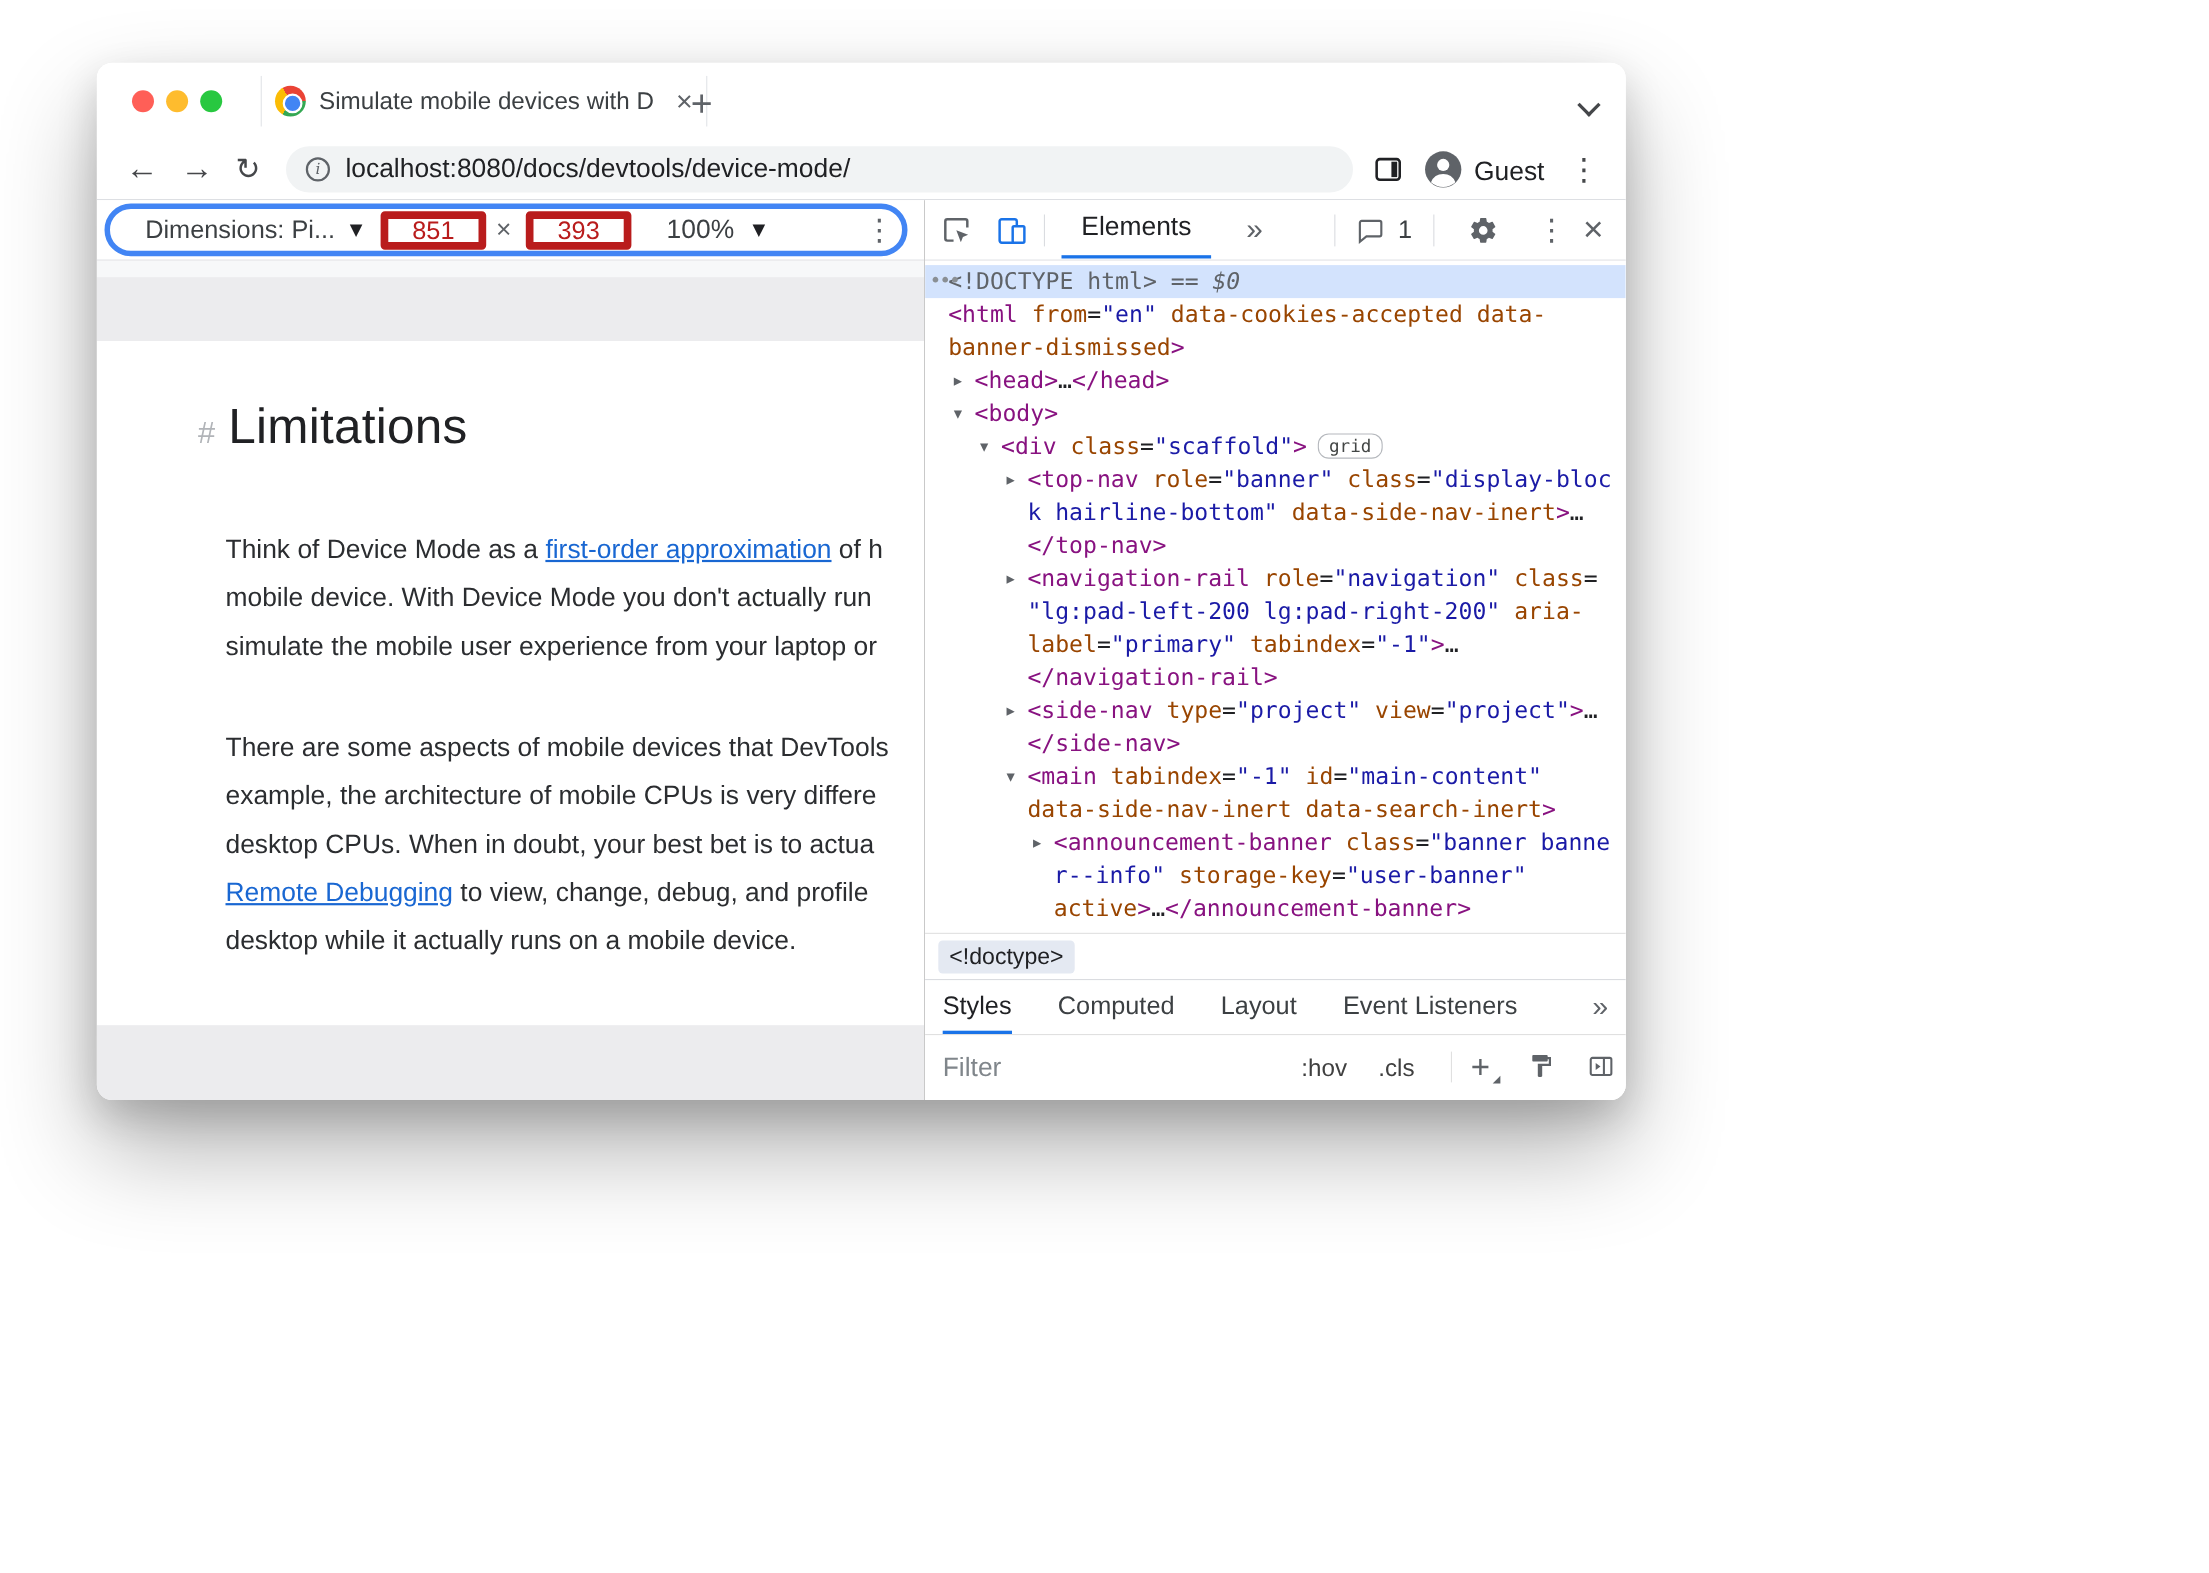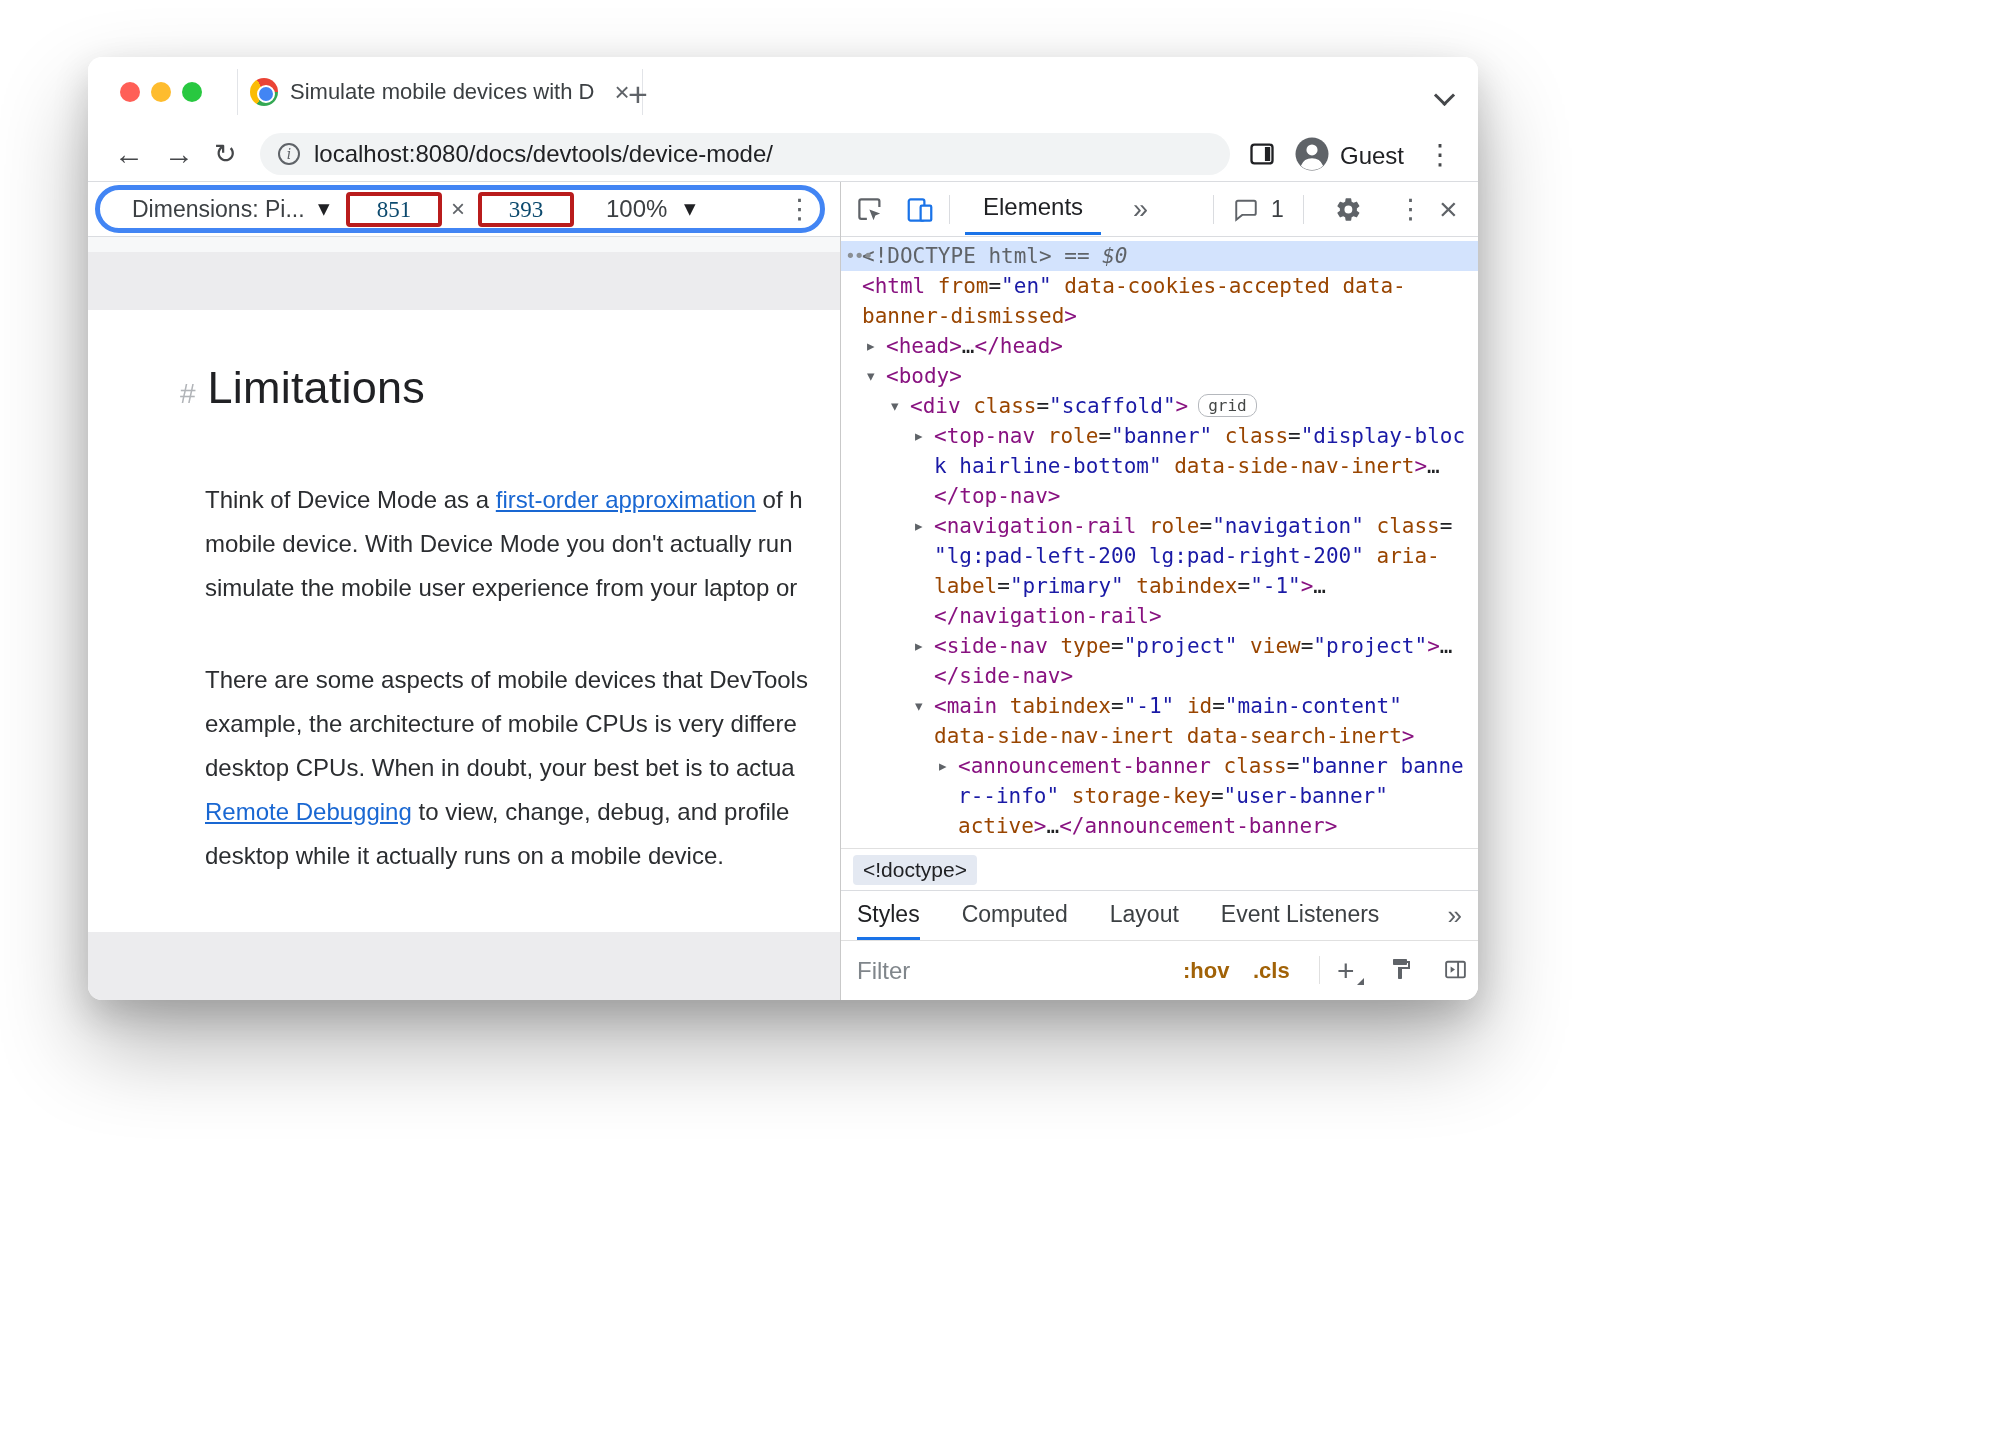--- a/index.html
+++ b/index.html
@@ -45,22 +45,22 @@
 
   
   .left-pane { position:absolute; left:0; top:125px; width:752px; bottom:0; }
   .dev-toolbar { position:absolute; left:0; top:0; width:100%; height:55px; background:#fff; border-bottom:1px solid #dadce0; }
   .focus-ring { position:absolute; left:7px; top:3px; width:730px; height:48px; border:5px solid #4285f4;
                 border-radius:26px; pointer-events:none; z-index:5; }
   .dim-label { position:absolute; left:44px; top:50%; transform:translateY(-50%); font-size:23px; color:#3c4043; }
   .caret { position:absolute; top:50%; transform:translateY(-50%); font-size:15px; color:#202124;
            font-family:"DejaVu Sans",sans-serif; }
   .caret1 { left:230px; } .caret2 { left:596px; }
-  .size-input { position:absolute; top:10px; width:96px; height:35px; border:4px solid #b91c1c; border-radius:4px;
-                font-size:23px; color:#0c4a6e; text-align:center; font-family:Liberation Serif, serif; background:#fff; outline:none; }
+  .size-input { position:absolute; top:10px; width:96px; height:35px; border:7px solid #b91c1c; border-radius:4px;
+                font-size:23px; color:#b91c1c; text-align:center; font-family:Liberation Sans, sans-serif; background:#fff; outline:none; }
   .w-in { left:258px; } .h-in { left:390px; }
   .times { position:absolute; left:363px; top:50%; transform:translateY(-50%); font-size:24px; color:#5f6368; }
   .zoom { position:absolute; left:518px; top:50%; transform:translateY(-50%); font-size:24px; color:#3c4043; }
   .dev-menu { position:absolute; left:698px; top:50%; transform:translateY(-50%); font-size:27px; color:#5f6368; }
 
   .device-area { position:absolute; left:0; top:55px; right:0; bottom:0; background:#ececee; }
   .ruler { position:absolute; left:0; top:0; right:0; height:15px; background:#f7f8f9; }
   .page-white { position:absolute; left:0; top:73px; right:0; height:622px; background:#fff; overflow:hidden; }
   .heading-row { position:absolute; left:92px; top:52px; display:flex; align-items:baseline; gap:12px; }
   .hash { font-size:28px; color:#b1b4b8; }
@@ -104,21 +104,21 @@
 
   .dt-tabs { position:absolute; left:0; top:708px; right:0; height:50px; border-top:1px solid #dadce0;
              display:flex; align-items:stretch; padding:0 16px; background:#fff; }
   .sb-tab { font-size:23px; color:#3c4043; margin-right:42px; display:flex; align-items:center;
             border-bottom:3px solid transparent; }
   .sb-tab.active { color:#202124; border-bottom-color:#1a73e8; }
   .sb-more { margin-left:auto; font-size:26px; color:#5f6368; display:flex; align-items:center; }
 
   .dt-filter { position:absolute; left:0; top:758px; right:0; bottom:0; border-top:1px solid #e0e0e0; background:#fff; }
   .filter-ph { position:absolute; left:16px; top:50%; transform:translateY(-50%); font-size:24px; color:#80868b; }
-  .f-item { position:absolute; top:50%; transform:translateY(-50%); font-size:22px; color:#a16207;font-weight:bold; }
+  .f-item { position:absolute; top:50%; transform:translateY(-50%); font-size:22px; color:#404040; }
   .f-hov { left:342px; } .f-cls { left:412px; }
   .f-sep { position:absolute; top:15px; width:1px; height:28px; background:#e0e0e0; }
   .fs1 { left:478px; }
   .f-plus { position:absolute; left:496px; top:50%; transform:translateY(-50%); font-size:30px; color:#5f6368; }
   .f-plus::after { content:""; position:absolute; right:-9px; bottom:3px;
                    border-left:7px solid transparent; border-bottom:7px solid #5f6368; }
   .ic-brush { position:absolute; left:548px; top:16px; }
   .ic-dock { position:absolute; left:602px; top:16px; }
 </style>
 </head>

